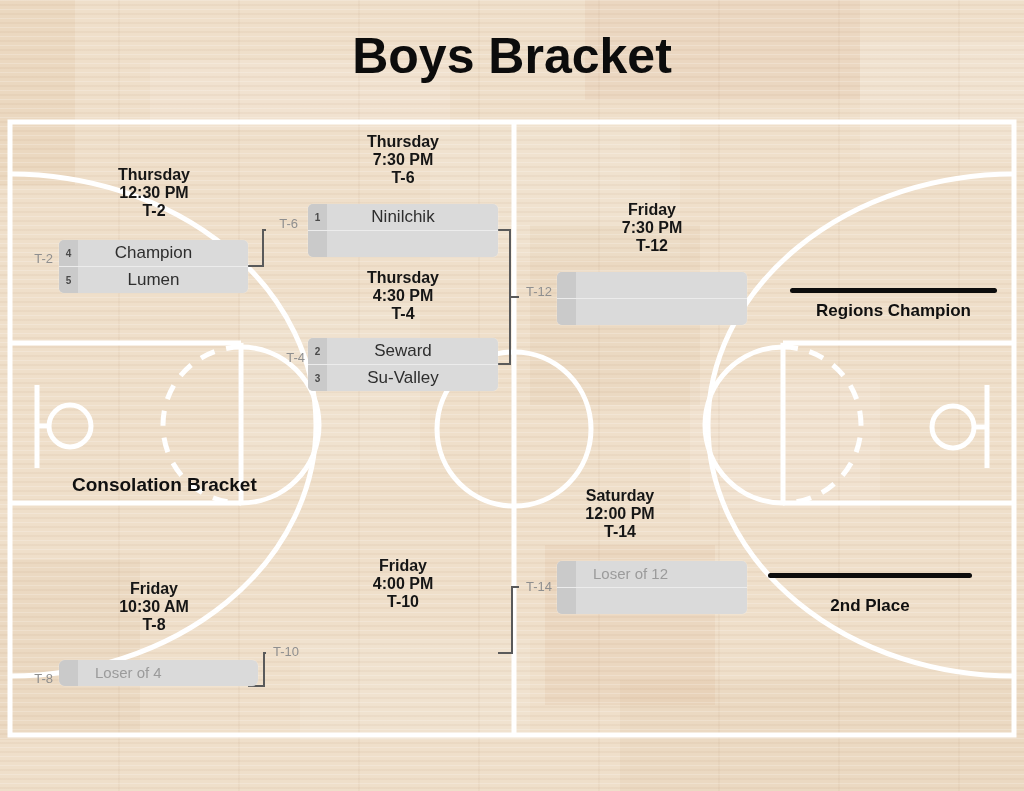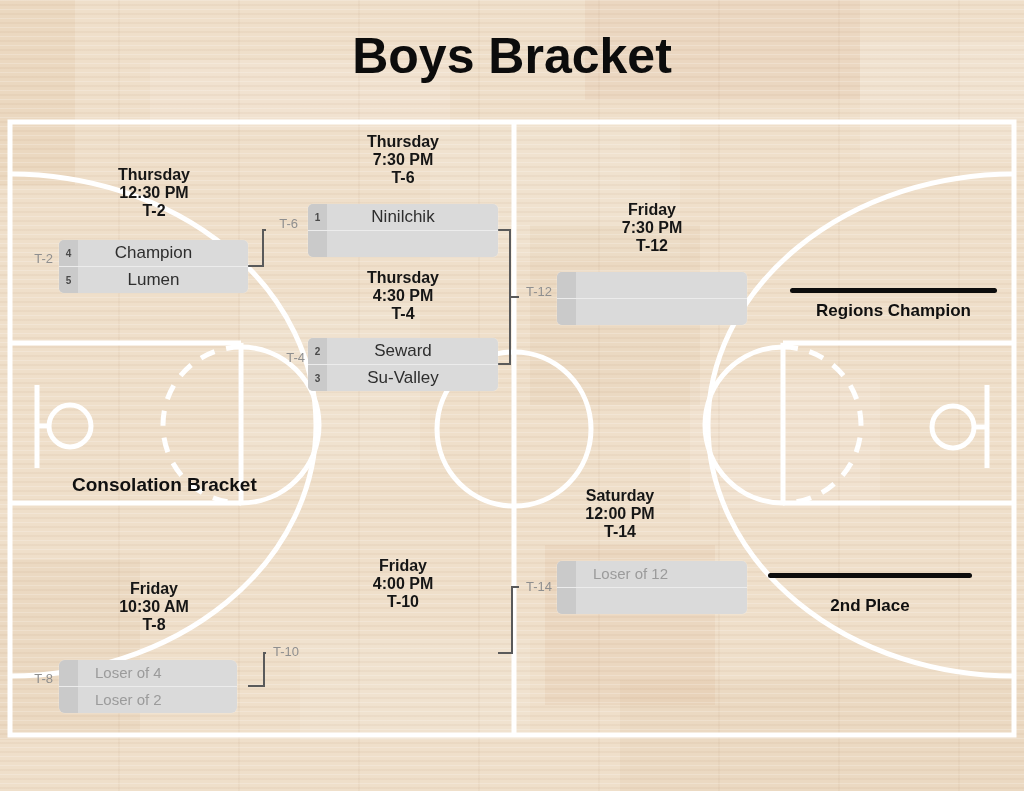--- a/index.html
+++ b/index.html
@@ -201,27 +201,23 @@
   <div class="place-label" style="left:791px;top:301px;width:205px;">Regions Champion</div>
 
   <div class="section-label" style="left:36px;top:474px;margin-left:36px;">Consolation Bracket</div>
 
   <div class="ghead" style="left:74px;top:580px;">
     <div>Friday</div>
     <div>10:30 AM</div>
     <div>T-8</div>
   </div>
   <div class="tag" style="left:25px;top:671px;width:28px;">T-8</div>
-  <div class="box" style="left:59px;top:660px;width:178px;border-radius:6px;">
+  <div class="box" style="left:59px;top:660px;width:199px;border-radius:6px;">
     <div class="row">
       <div class="team pending">Loser of 4</div>
-      <div class="seed"></div>
-    </div>
-    <div class="row">
-      <div class="team pending">Loser of 2</div>
       <div class="seed"></div>
     </div>
   </div>
 
   <div class="ghead" style="left:323px;top:557px;">
     <div>Friday</div>
     <div>4:00 PM</div>
     <div>T-10</div>
   </div>
   <div class="tag" style="left:269px;top:644px;width:30px;">T-10</div>

